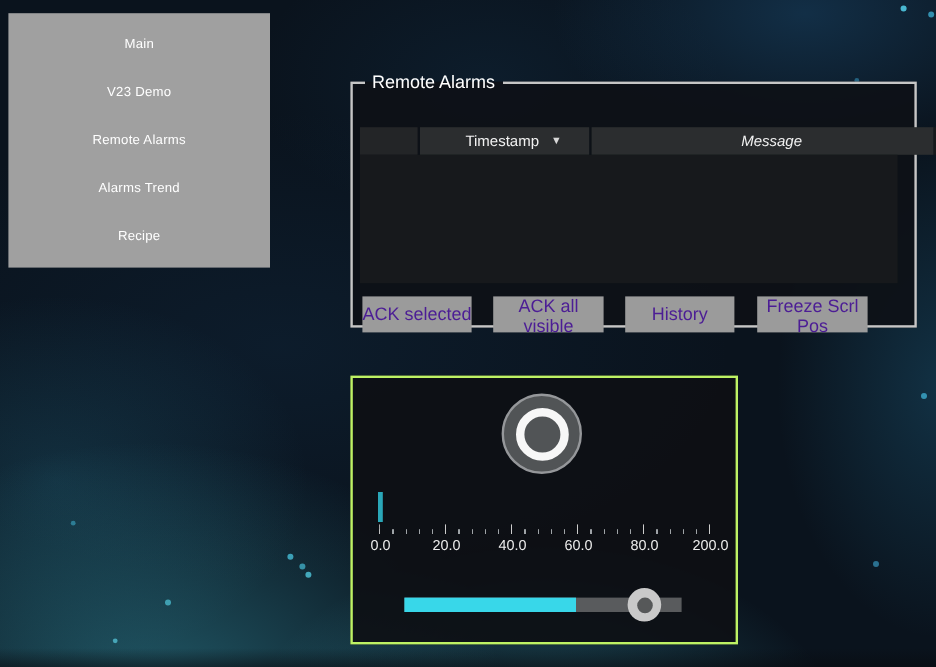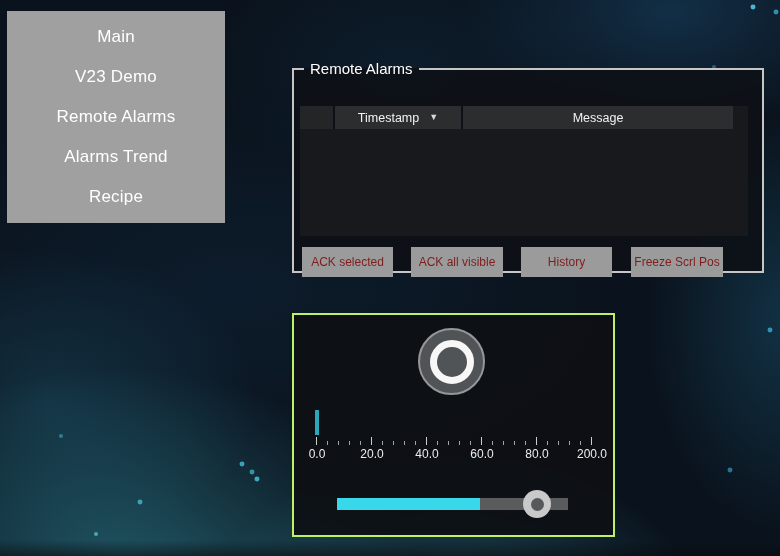--- a/index.html
+++ b/index.html
@@ -34,51 +34,51 @@
       713px 66px 0 1px  rgba(50,140,180,0.6);
   }
 
   
   .sidebar{
     position:absolute;left:7px;top:11px;width:218px;height:212px;
     background:#a0a0a0;display:flex;flex-direction:column;justify-content:space-around;
     align-items:center;padding:6px 0;box-sizing:border-box;
   }
   .nav-item{
-    width:100%;text-align:center;color:#ffffff;font-size:17px;letter-spacing:.2px;
+    width:100%;text-align:center;color:#ffffff;font-size:11px;letter-spacing:.2px;
     padding:6px 0;cursor:pointer;
   }
 
   
   fieldset.alarm-panel{
     position:absolute;left:292px;top:60px;width:472px;height:213px;
     margin:0;padding:0;box-sizing:border-box;
     border:2px solid #c6c6c6;background:rgba(13,17,22,0.90);
   }
   fieldset.alarm-panel legend{
     color:#ffffff;font-size:15px;margin-left:10px;padding:0 6px;
   }
   .tbl-header{position:absolute;left:6px;top:29px;height:23px;display:flex;}
   .tbl-header .cell{
     background:#2b2d2f;color:#f2f2f2;font-size:12.5px;
-    display:flex;align-items:center;justify-content:center;
+    display:flex;align-items:center;justify-content:center;padding-left:15px;
   }
   .tbl-header .cell.selector{width:33px;background:#232527;margin-right:2px;}
   .tbl-header .cell.timestamp{width:126px;margin-right:2px;gap:10px;}
-  .tbl-header .cell.message{width:270px;}
+  .tbl-header .cell.message{width:270px;font-style:italic;}
   .tbl-header .filler{width:15px;background:#17191c;}
   .sort-arrow{font-size:9px;color:#d8d8d8;line-height:1;}
   .tbl-body{
     position:absolute;left:6px;top:52px;width:448px;height:107px;
     background:#17191c;
   }
   .btn-row{position:absolute;left:8px;top:170px;width:448px;height:30px;}
   .hmi-btn{
     position:absolute;top:0;height:30px;border:none;background:#9b9b9b;
-    color:#7f1d1d;font-size:12px;font-family:inherit;cursor:pointer;padding:0;
+    color:#4c1d95;font-size:15px;font-family:inherit;cursor:pointer;padding:0;
   }
   .hmi-btn.b1{left:0;width:91px;}
   .hmi-btn.b2{left:109px;width:92px;}
   .hmi-btn.b3{left:219px;width:91px;}
   .hmi-btn.b4{left:329px;width:92px;}
 
   
   .control-panel{
     position:absolute;left:292px;top:313px;width:323px;height:224px;
     box-sizing:border-box;border:2px solid #bef264;background:rgba(13,16,20,0.90);

